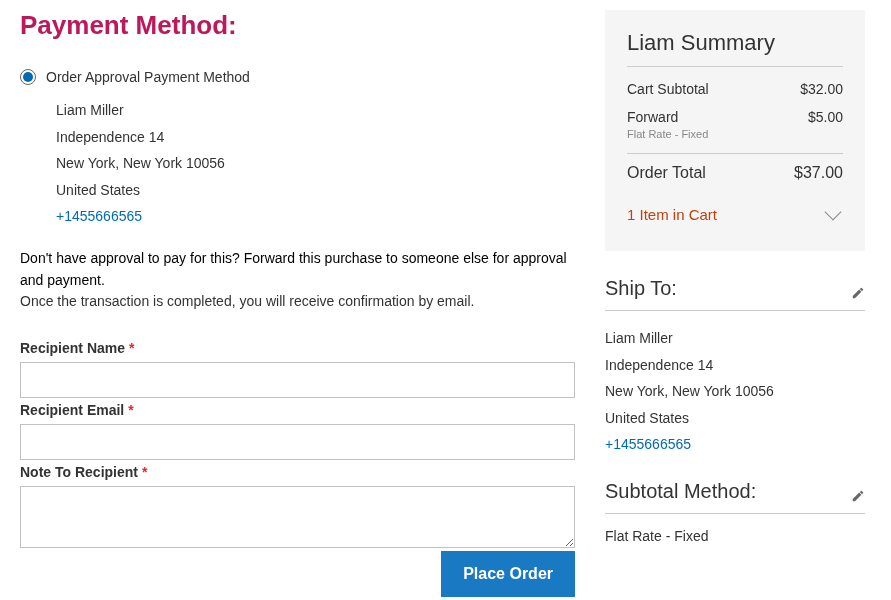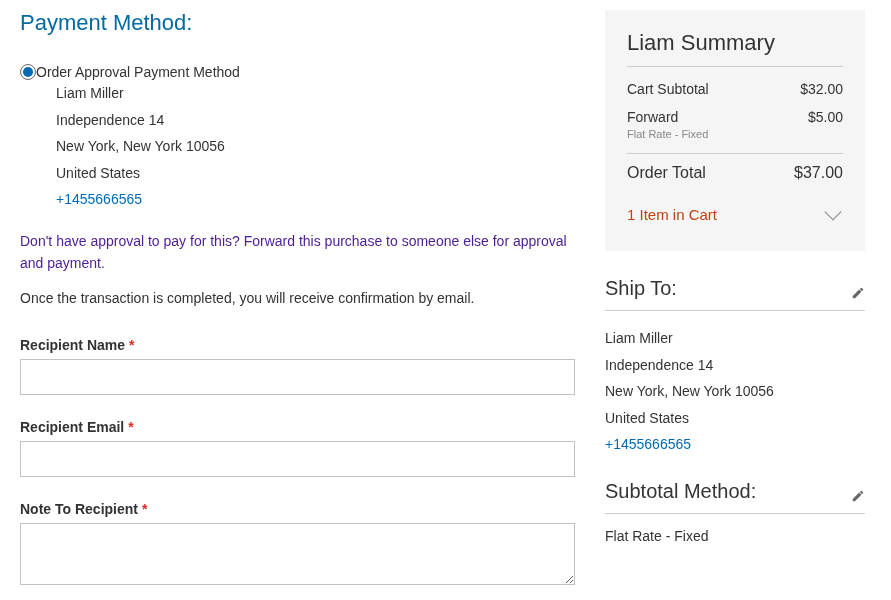--- a/index.html
+++ b/index.html
@@ -1,29 +1,29 @@
 <!DOCTYPE html>
 <html><head>
   <meta charset="utf-8">
   <style>
     *{box-sizing:border-box;margin:0;padding:0}
     body{font-family:"Helvetica Neue",Arial,sans-serif;font-size:14px;color:#333;background:#fff;padding:10px 20px 20px;width:891px}
     .page{display:flex;gap:30px;align-items:flex-start}
     .left{flex:1;max-width:555px}
     .right{width:260px}
-    h1.page-title{font-size:22px;font-weight:400;color:#0369a1;margin-bottom:28px}
-    .radio-row{display:flex;align-items:center;}
+    h1.page-title{font-size:26px;font-weight:700;color:#be185d;margin-bottom:28px}
+    .radio-row{display:flex;align-items:center;gap:10px;margin-bottom:12px}
     .radio{position:relative;width:16px;height:16px;border:1px solid #666;border-radius:50%;display:inline-block;flex-shrink:0}
     .radio::after{content:"";position:absolute;width:10px;height:10px;border-radius:50%;background:#006bb4;top:2px;left:2px}
     .radio-label{font-size:14px;color:#333}
     .billing-address{margin-left:36px;line-height:1.9;font-size:14px;color:#333;margin-bottom:18px}
     .link{color:#006bb4;text-decoration:none}
-    .approval-note{color:#4c1d95;margin-bottom:14px;line-height:1.55}
+    .approval-note{color:#000000;margin-bottom:0;line-height:1.55}
     .email-note{color:#333;margin-bottom:27px;line-height:1.55}
-    .field{margin-bottom:24px}
+    .field{margin-bottom:4px}
     .field label{display:block;font-weight:600;font-size:14px;margin-bottom:6px;color:#333}
     .req{color:#e02b27;margin-left:4px}
     .field input{width:100%;height:36px;border:1px solid #c2c2c2;padding:0 10px;font-size:14px;background:#fff}
     .field textarea{width:100%;height:62px;border:1px solid #c2c2c2;padding:8px 10px;font-size:14px;resize:vertical}
     .actions{text-align:right;margin-top:-4px}
     .btn-primary{background:#1979c3;color:#fff;border:none;padding:14px 22px;font-size:16px;font-weight:600;cursor:pointer}
     .summary{background:#f5f5f5;padding:20px 22px 28px;margin-bottom:26px}
     .summary h2{font-size:22px;font-weight:300;color:#333;border-bottom:1px solid #ccc;padding-bottom:10px;margin-bottom:8px}
     .srow{display:flex;justify-content:space-between;padding:6px 0;font-size:14px}
     .srow .sub{font-size:11px;color:#888}

